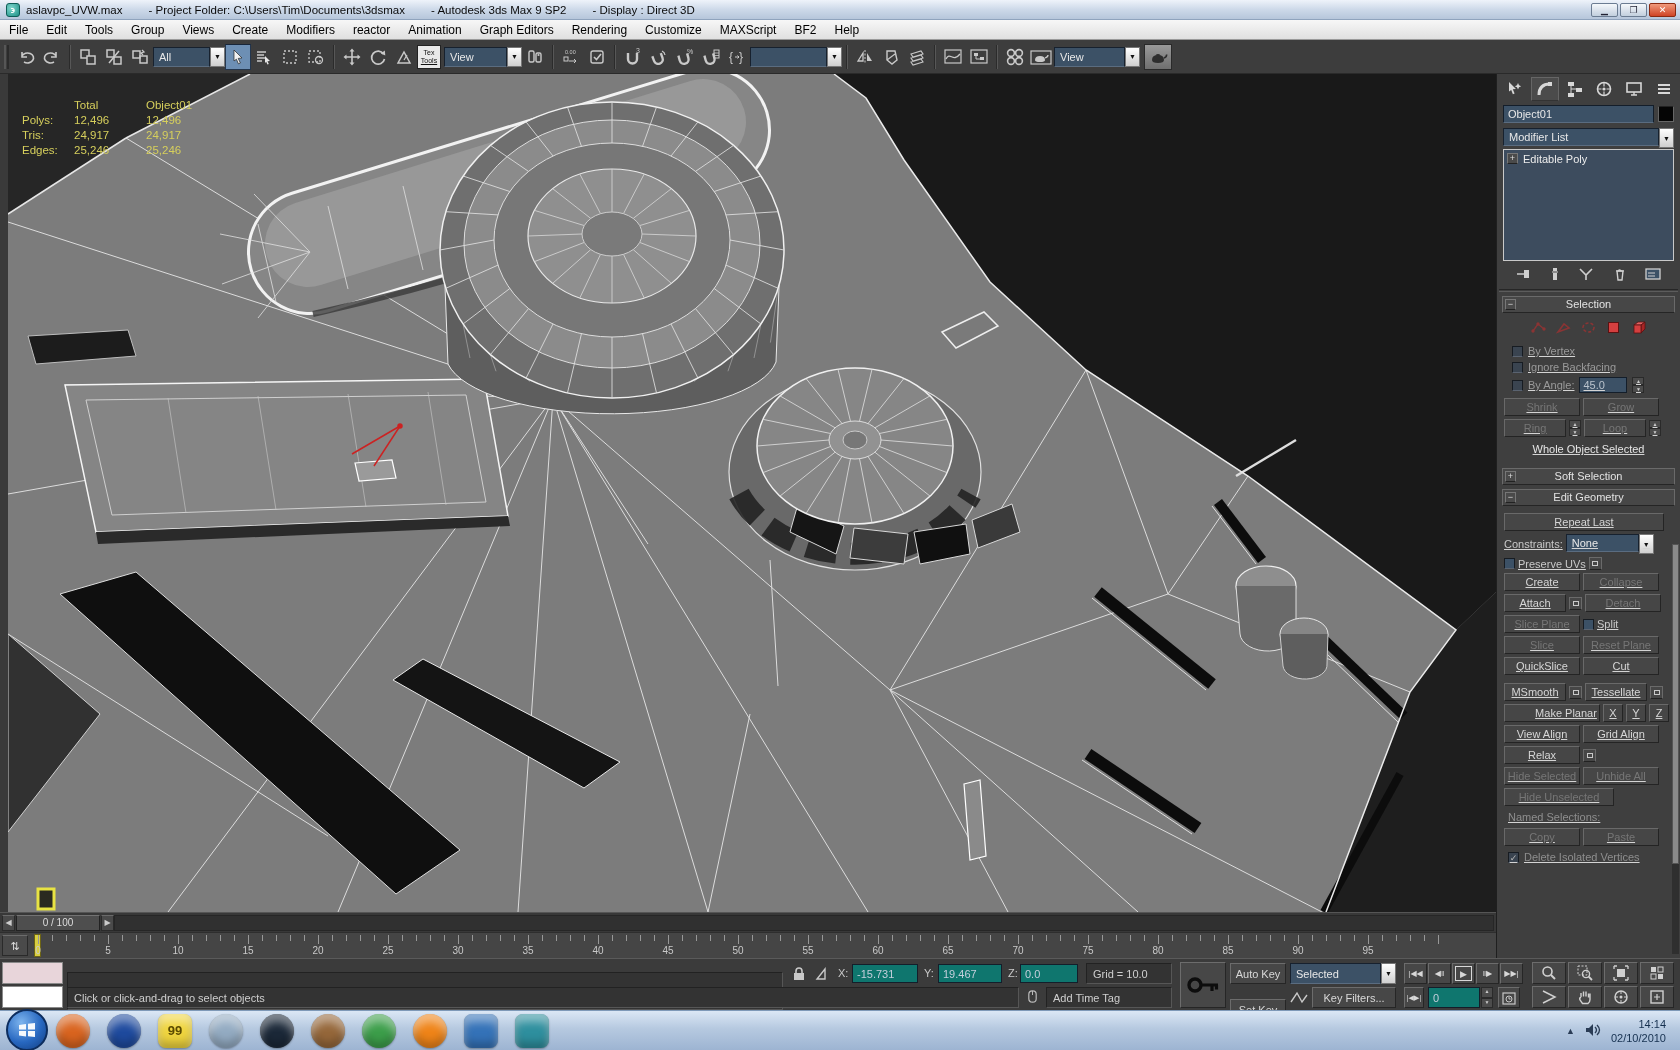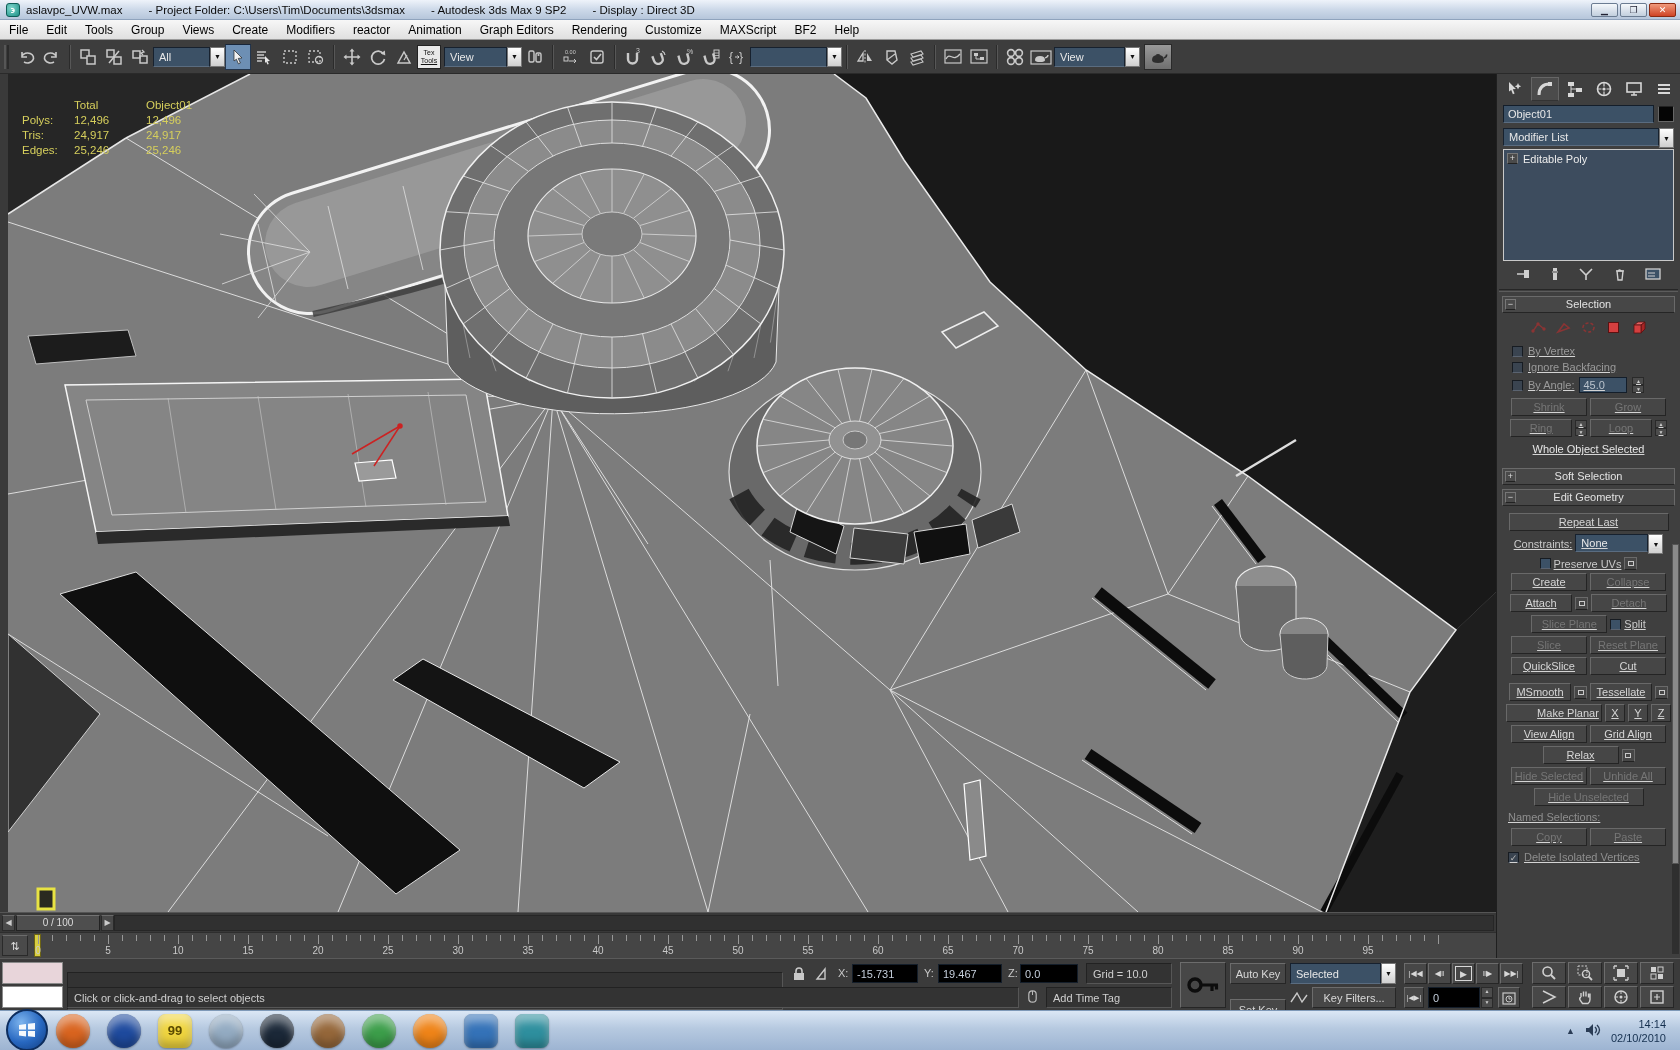--- a/index.html
+++ b/index.html
@@ -95,39 +95,39 @@
   .sobj { display:flex; justify-content:center; gap:10px; padding:3px 0 6px 0; }
   .cbrow { display:flex; align-items:center; gap:5px; padding:2px 0 2px 8px; color:#9a9a9a; }
   .cb { width:11px; height:11px; background:#3a4450; border:1px solid #171c22; border-bottom-color:#5a6370;
     font-size:9px; line-height:10px; text-align:center; color:#b9b9b9; flex:none; }
   .cb.blue { background:#3c5166; }
   .numfld { height:16px; background:#3c5166; border:1px solid #141e2a; color:#b9c2cc; width:48px;
     display:flex; align-items:center; padding:0 3px; }
   .spin { width:12px; height:16px; display:flex; flex-direction:column; }
   .spin i { flex:1; background:#4c4c4c; border:1px solid #2a2a2a; color:#ccc; font-size:5px;
     font-style:normal; text-align:center; line-height:6px; }
-  .prow { display:flex; gap:3px; justify-content:center; align-items:center; margin:3px 0; }
+  .prow { display:flex; gap:3px; justify-content:flex-start; align-items:center; margin:3px 0; }
   .pbtn { height:18px; background:#464646; border:1px solid; border-color:#696969 #242424 #242424 #696969;
     color:#d6d6d6; display:flex; align-items:center; justify-content:center; font-size:11px; }
   .pbtn.dis { color:#767676; }
   .w76 { width:76px; } .w62 { width:62px; } .w160 { width:160px; } .w96 { width:96px;padding-left:28px; } .w20 { width:20px; }
   .minisq { width:13px; height:13px; background:#464646; border:1px solid #6a6a6a; border-bottom-color:#222;
     display:flex; align-items:center; justify-content:center; }
   .minisq i { width:6px; height:5px; border:1px solid #c9c9c9; display:block; }
   .plabel { color:#c9c9c9; } .plabel.dim { color:#8e8e8e; }
   .centertxt { text-align:center; color:#e6e6e6; padding:3px 0; }
   .pscroll { position:absolute; right:1px; top:470px; bottom:4px; width:7px; background:#2f2f2f; }
   .pscroll .thumb { position:absolute; top:0; left:0; right:0; height:78%; background:#8a8a8a; border:1px solid #555; }
 
   
   .statusbar { height:52px; background:#3b3b3b; border-top:1px solid #5a5a5a; position:relative; color:#cfcfcf; }
   .abs { position:absolute; }
   .sunken { background:#333; border:1px solid; border-color:#222 #565656 #565656 #222;
     display:flex; align-items:center; padding:0 6px; }
-  .bluef { background:#000000; border:1px solid #141e2a; color:#c4cedb; display:flex; align-items:center; padding:0 4px; }
+  .bluef { background:#0f766e; border:1px solid #141e2a; color:#c4cedb; display:flex; align-items:center; padding:0 4px; }
   .sbtn { background:#474747; border:1px solid; border-color:#6c6c6c #262626 #262626 #6c6c6c;
     color:#d8d8d8; display:flex; align-items:center; justify-content:center; font-size:11px; }
   .slabel { display:flex; align-items:center; color:#c9c9c9; }
   .pinkbox { background:#e8d5da; border:1px solid #8a8a8a; }
   .whitebox { background:#ffffff; border:1px solid #8a8a8a; }
   .navico { width:34px; height:22px; }
 
   
   .taskbar { height:40px; background:linear-gradient(#dbe7f5,#b6c9e0 45%,#9db4d2); border-top:1px solid #7e99b8;
     display:flex; position:relative; }

